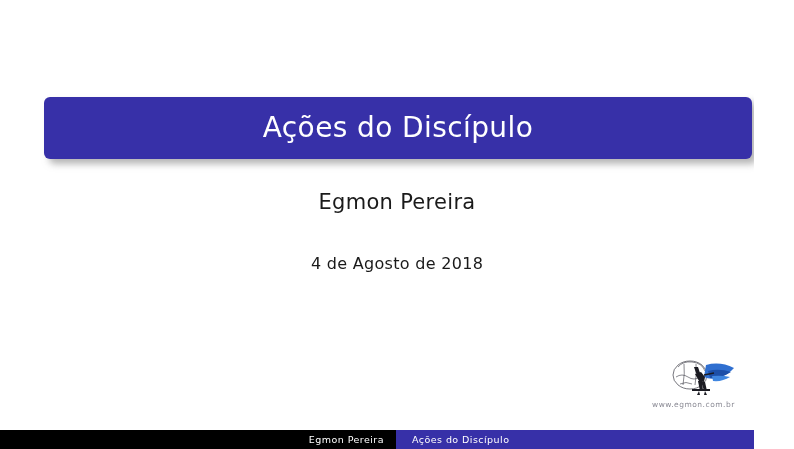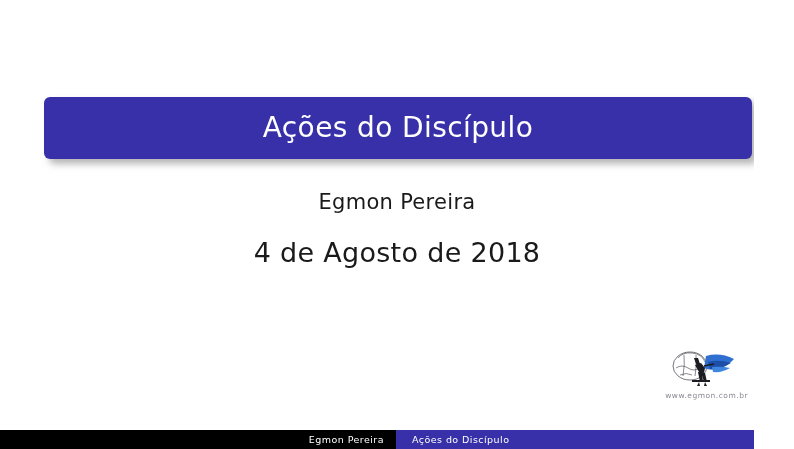--- a/index.html
+++ b/index.html
@@ -56,33 +56,33 @@
     letter-spacing: 0.3px;
   }
   #institute {
     color: #1a1a1a;
     font-size: 12.5px;
     margin-top: 22px;
     letter-spacing: 0.3px;
   }
   #date-line {
     color: #1a1a1a;
-    font-size: 27px;
-    margin-top: 23px;
+    font-size: 16px;
+    margin-top: 40px;
     letter-spacing: 0.3px;
   }
 
   
   #logo-area {
     position: absolute;
     right: 6px;
-    bottom: 41px;
+    bottom: 32px;
     width: 96px;
     height: 66px;
-    text-align: right;
+    text-align: left;
   }
   #logo-mark {
     width: 96px;
     height: 50px;
     display: block;
   }
   #logo-url {
     color: #8a8a94;
     font-size: 7.5px;
     letter-spacing: 0.5px;

